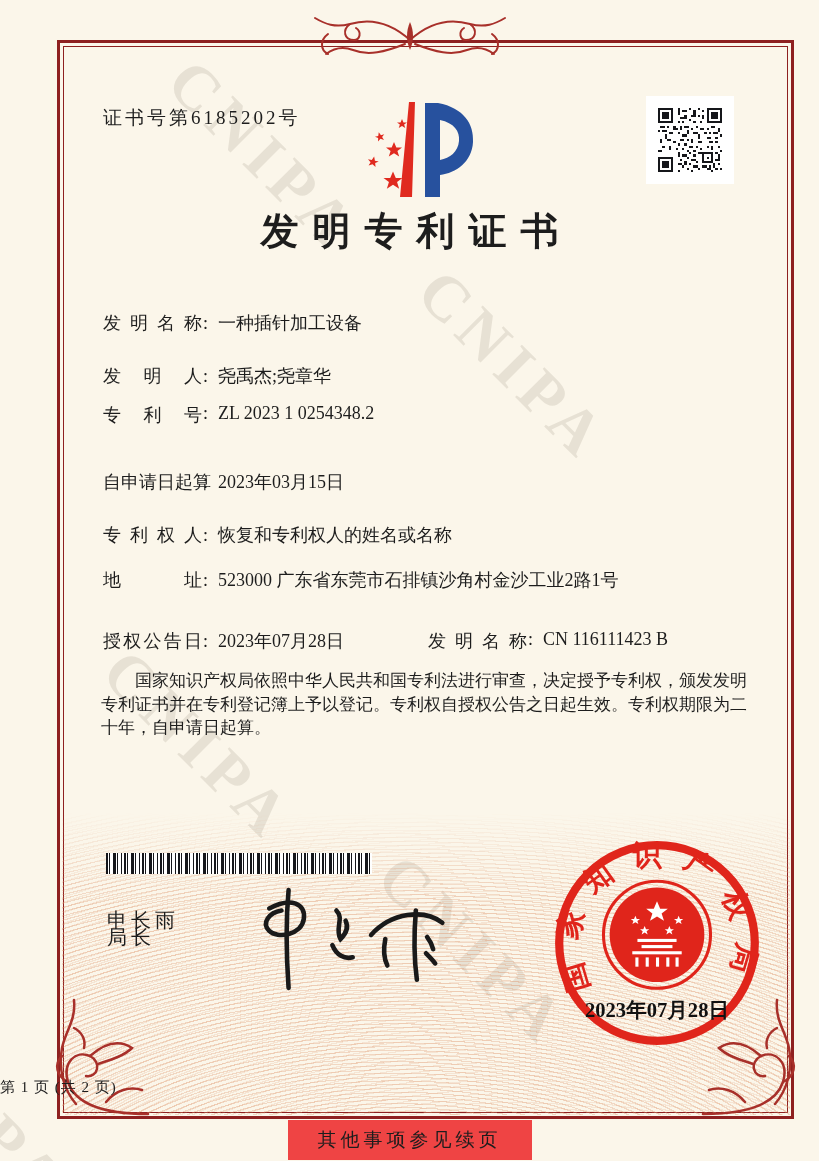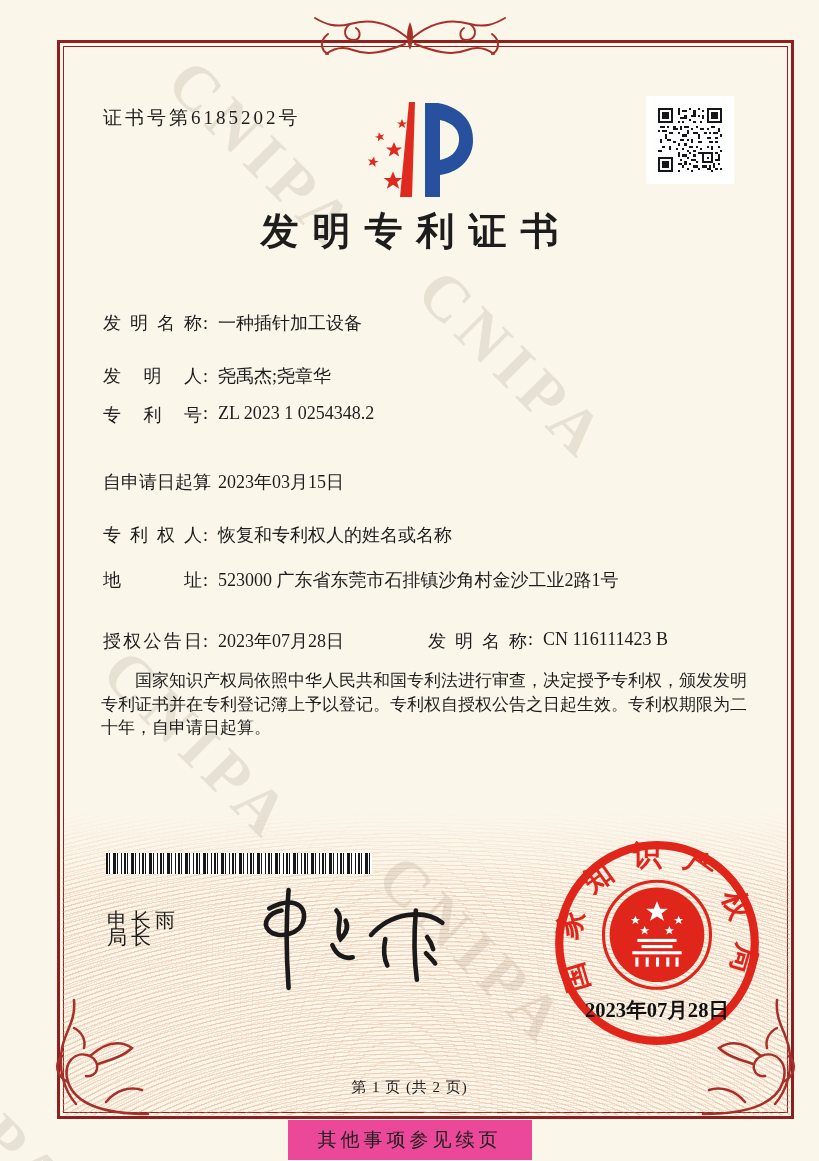--- a/index.html
+++ b/index.html
@@ -33,23 +33,23 @@
   .paras{position:absolute;left:97px;top:669px;width:650px;font-size:17px;line-height:23.5px;
          text-align:justify;z-index:3;}
   .paras p{margin:0 0 8px 4px;text-indent:2em;}
   .barcode{position:absolute;left:106px;top:853px;width:266px;height:21px;z-index:3;
     background:repeating-linear-gradient(90deg,#15161a 0 2px,#fff 2px 3px,#15161a 3px 4px,#fff 4px 7px,
       #15161a 7px 10px,#fff 10px 11px,#15161a 11px 12px,#fff 12px 15px,#15161a 15px 16px,#fff 16px 18px);}
   .officer{position:absolute;left:107px;font-size:20px;font-weight:normal;z-index:3;
            font-family:"Liberation Sans","DejaVu Sans",sans-serif;letter-spacing:4px;}
   .sig{position:absolute;left:230px;top:882px;z-index:3;}
   .seal{position:absolute;left:552px;top:838px;width:210px;height:210px;z-index:5;}
-  .pagenum{position:absolute;left:0;top:1078px;width:819px;text-align:center;font-size:15px;
+  .pagenum{position:absolute;left:0;top:1078px;width:819px;font-size:15px;
            letter-spacing:1px;z-index:3;}
-  .notebox{position:absolute;left:50%;transform:translateX(-50%);top:1120px;background:#ec4899;
+  .notebox{position:absolute;left:50%;transform:translateX(-50%);top:1120px;background:#ef4444;
            padding:7px 30px;font-size:19px;letter-spacing:4px;z-index:3;}
   .ornament-top{position:absolute;left:298px;top:10px;z-index:2;}
   .flourish{position:absolute;z-index:2;}
   .flourish.left{left:44px;top:988px;}
   .flourish.right{left:695px;top:988px;transform:scaleX(-1);}
 </style>
 </head>
 <body>
 
 <div class="wm" style="left:205px;top:45px">CNIPA</div>

